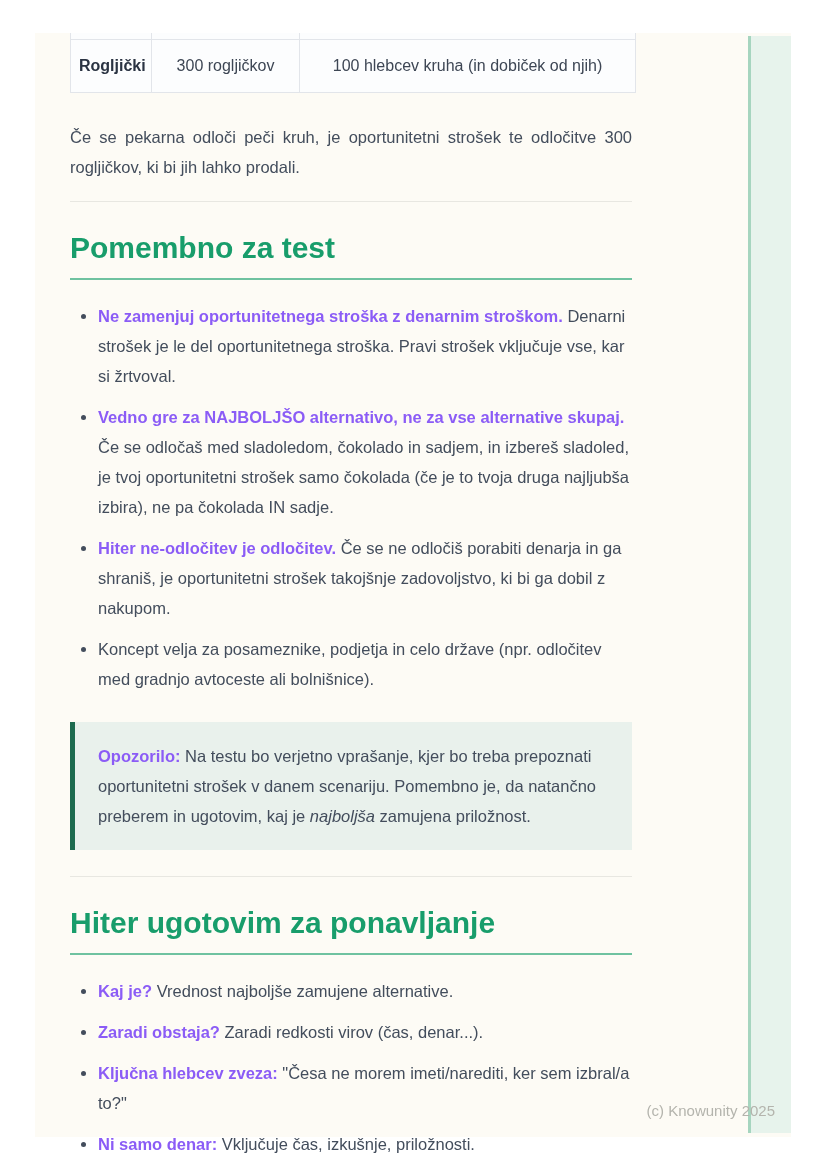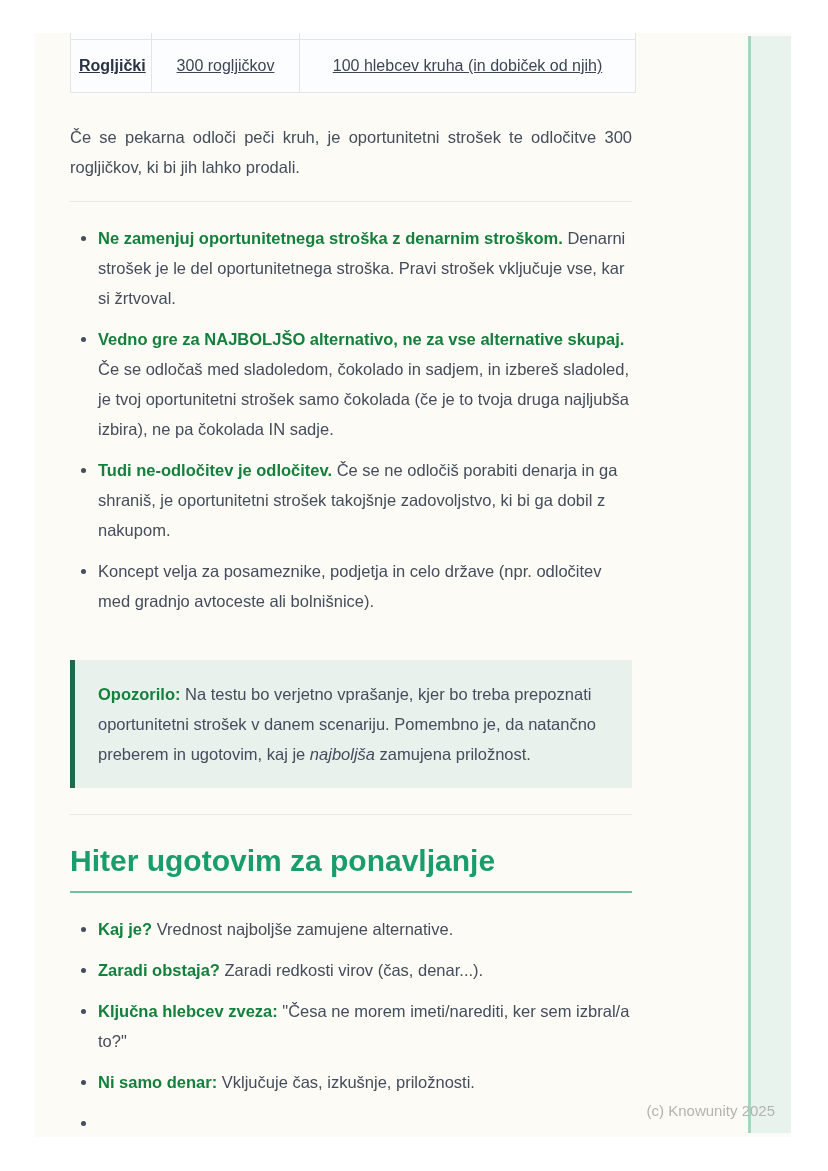--- a/index.html
+++ b/index.html
@@ -51,21 +51,20 @@
     margin: 0 0 29px 0;
     font-size: 16px;
     color: #3d4654;
   }
   table.cmp td {
     border: 1px solid #e2e5ea;
     text-align: center;
     vertical-align: middle;
     padding: 15px 8px;
     line-height: 22px;
-    text-decoration: underline;
   }
   table.cmp tr.clipped td {
     border-top: none;
     padding: 0;
     height: 6px;
     line-height: 6px;
   }
   table.cmp td.c1 { width: 80px; font-weight: bold; color: #2a3342; }
   table.cmp td.c2 { width: 147px; }
   table.cmp td.c3 { width: 335px; }
@@ -90,24 +89,24 @@
   }
   ul.bullets {
     margin: 21px 0 0 0;
     padding: 0 0 0 28px;
     list-style: disc;
   }
   ul.bullets li {
     margin: 0 0 11px 0;
     padding-left: 0;
   }
-  .b { font-weight: bold; color: #15803d; }
+  .b { font-weight: bold; color: #8b5cf6; }
   
   .callout {
-    margin-top: 44px;
+    margin-top: 28px;
     background: #e9f1ec;
     border-left: 5px solid #1d6b4f;
     padding: 19px 22px 19px 23px;
     box-sizing: border-box;
     width: 562px;
   }
   .callout .it { font-style: italic; }
   
   .watermark {
     position: absolute;
@@ -141,30 +140,31 @@
             <td class="c2">300 rogljičkov</td>
             <td class="c3">100 hlebcev kruha (in dobiček od njih)</td>
           </tr>
         </tbody>
       </table>
 
       <p class="intro">Če se pekarna odloči peči kruh, je oportunitetni strošek te odločitve 300 rogljičkov, ki bi jih lahko prodali.</p>
 
       <hr class="divider">
 
+      <h2 class="section-title">Pomembno za test</h2>
 
       <ul class="bullets">
         <li>
           <span class="b">Ne zamenjuj oportunitetnega stroška z denarnim stroškom.</span><span> Denarni strošek je le del oportunitetnega stroška. Pravi strošek vključuje vse, kar si žrtvoval.</span>
         </li>
         <li>
           <span class="b">Vedno gre za NAJBOLJŠO alternativo, ne za vse alternative skupaj.</span><span> Če se odločaš med sladoledom, čokolado in sadjem, in izbereš sladoled, je tvoj oportunitetni strošek samo čokolada (če je to tvoja druga najljubša izbira), ne pa čokolada IN sadje.</span>
         </li>
         <li>
-          <span class="b">Tudi ne-odločitev je odločitev.</span><span> Če se ne odločiš porabiti denarja in ga shraniš, je oportunitetni strošek takojšnje zadovoljstvo, ki bi ga dobil z nakupom.</span>
+          <span class="b">Hiter ne-odločitev je odločitev.</span><span> Če se ne odločiš porabiti denarja in ga shraniš, je oportunitetni strošek takojšnje zadovoljstvo, ki bi ga dobil z nakupom.</span>
         </li>
         <li>
           <span class="b"></span><span>Koncept velja za posameznike, podjetja in celo države (npr. odločitev med gradnjo avtoceste ali bolnišnice).</span>
         </li>
       </ul>
 
       <div class="callout">
         <span class="b">Opozorilo:</span><span> Na testu bo verjetno vprašanje, kjer bo treba prepoznati oportunitetni strošek v danem scenariju. Pomembno je, da natančno preberem in ugotovim, kaj je </span><span class="it">najboljša</span><span> zamujena priložnost.</span>
       </div>
 

